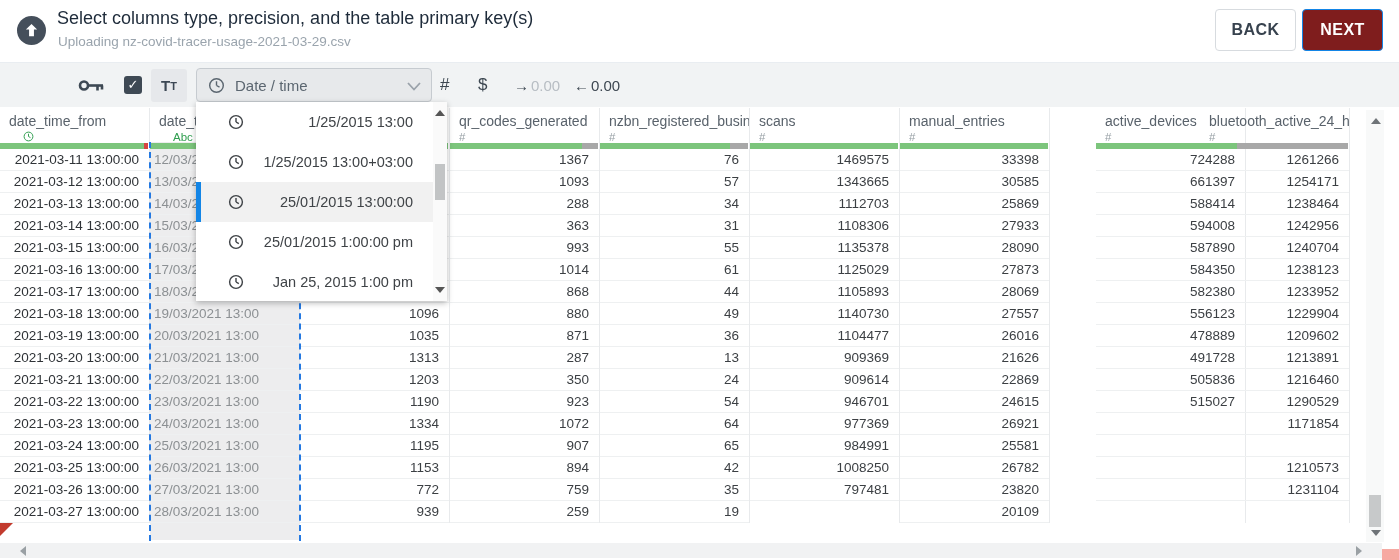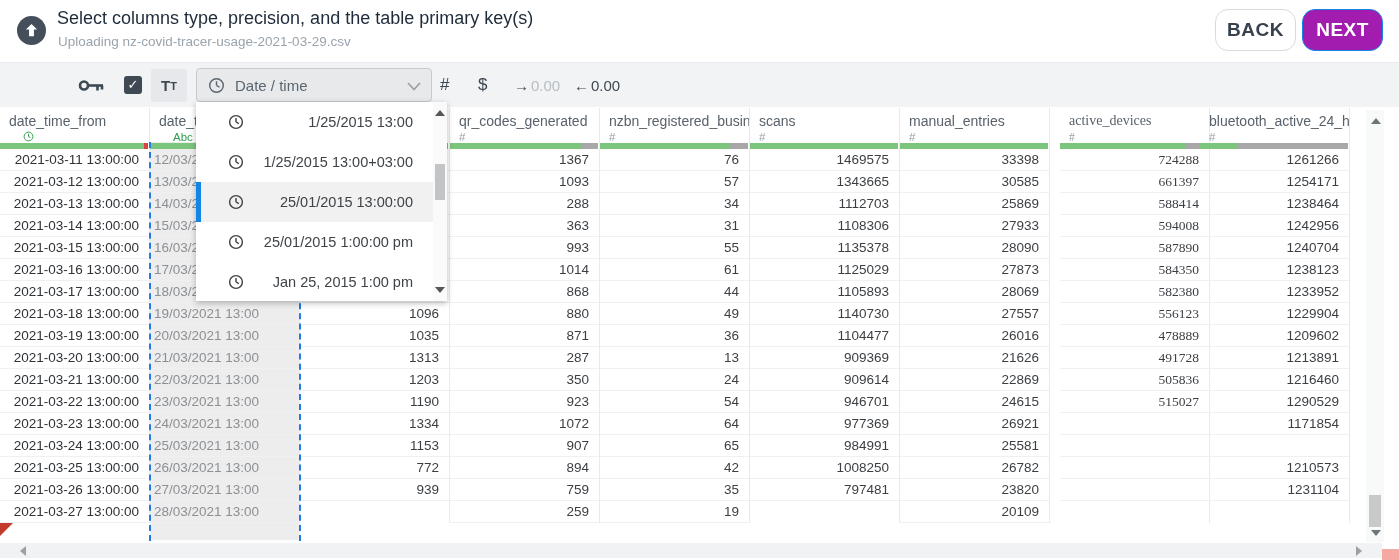--- a/index.html
+++ b/index.html
@@ -6,24 +6,24 @@
   .app{position:relative;width:1399px;height:560px;background:#fff;overflow:hidden;
        font-family:"Liberation Sans",sans-serif;}
 
   
   .topbar{position:absolute;left:0;top:0;width:1399px;height:62px;background:#fff;
           border-bottom:1px solid #e9edf1;}
   .upload-badge{position:absolute;left:17px;top:16px;width:29px;height:29px;border-radius:50%;
           background:#454f5b;display:flex;align-items:center;justify-content:center;}
   .page-title{position:absolute;left:57px;top:8px;font-size:18px;color:#1e2b3a;}
   .page-subtitle{position:absolute;left:58px;top:34px;font-size:13.5px;color:#9aa4ad;}
-  .btn{position:absolute;top:9px;height:40px;border-radius:13px;font-size:19px;font-weight:bold;
+  .btn{position:absolute;top:9px;height:40px;border-radius:4px;font-size:16px;font-weight:bold;
        display:flex;align-items:center;justify-content:center;letter-spacing:.5px;cursor:pointer;}
   .btn-back{right:103px;width:79px;background:#fff;border:1px solid #d7dbdf;color:#37424e;}
-  .btn-next{right:16px;width:79px;background:#a21caf;border:1px solid #1385e6;color:#fff;}
+  .btn-next{right:16px;width:79px;background:#7f1d1d;border:1px solid #1385e6;color:#fff;}
 
   
   .toolbar{position:absolute;left:0;top:63px;width:1399px;height:44px;background:#f1f3f4;}
   .tb-item{position:absolute;top:0;height:44px;display:flex;align-items:center;}
   .checkbox{position:absolute;left:124px;top:13px;width:18px;height:18px;background:#3e4954;
             border-radius:3px;color:#fff;font-size:13px;line-height:18px;text-align:center;}
   .checkbox::after{content:"\2713";}
   .tt-btn{position:absolute;left:151px;top:6px;width:36px;height:33px;background:#e6e8eb;
           border-radius:3px;color:#3c4754;display:flex;align-items:center;justify-content:center;
           font-weight:bold;}
@@ -219,20 +219,21 @@
             <div class="cell r"></div>
             <div class="cell r"></div>
             <div class="cell r"></div>
             <div class="cell r"></div>
             <div class="cell r">1096</div>
             <div class="cell r">1035</div>
             <div class="cell r">1313</div>
             <div class="cell r">1203</div>
             <div class="cell r">1190</div>
             <div class="cell r">1334</div>
+            <div class="cell r">1195</div>
             <div class="cell r">1153</div>
             <div class="cell r">772</div>
             <div class="cell r">939</div>
           </div>
         </div>
         <div class="col" style="left: 450px;">
           <div class="hname">qr_codes_generated</div>
           <div class="hmark gray">#</div>
           <div class="bar">
             <div style="width: 89%; background: rgb(124, 197, 124);"></div>
@@ -329,21 +330,21 @@
             <div class="cell r">21626</div>
             <div class="cell r">22869</div>
             <div class="cell r">24615</div>
             <div class="cell r">26921</div>
             <div class="cell r">25581</div>
             <div class="cell r">26782</div>
             <div class="cell r">23820</div>
             <div class="cell r">20109</div>
           </div>
         </div>
-        <div class="col" style="left: 1060px; font-family: Liberation Serif, serif;">
+        <div class="col" style="left: 1096px;">
           <div class="hname">active_devices</div>
           <div class="hmark gray">#</div>
           <div class="bar">
             <div style="width: 85%; background: rgb(124, 197, 124);"></div>
             <div style="width: 15%; background: rgb(168, 168, 168);"></div>
           </div>
           <div class="cells">
             <div class="cell r">724288</div>
             <div class="cell r">661397</div>
             <div class="cell r">588414</div>

